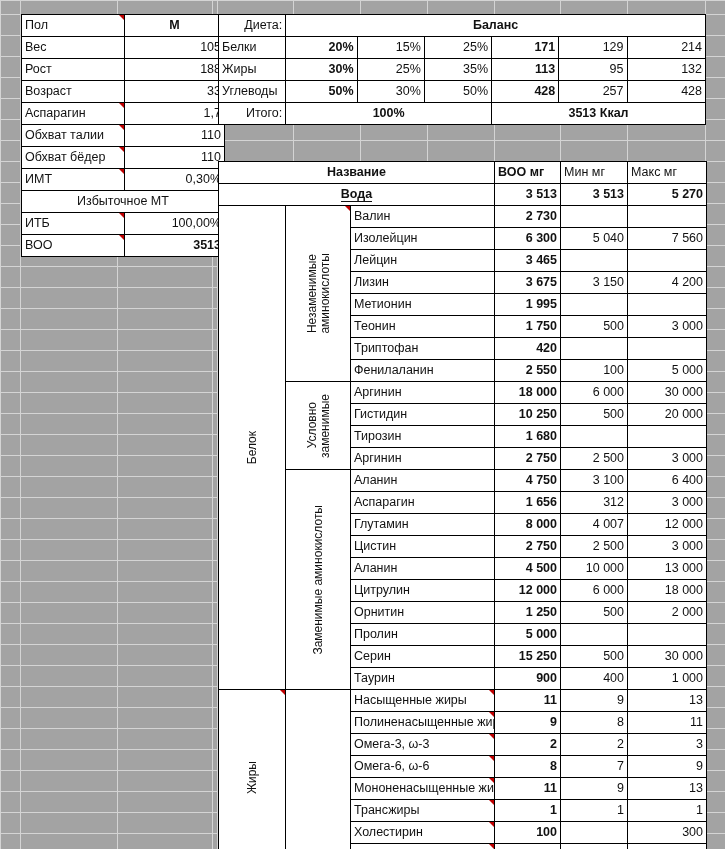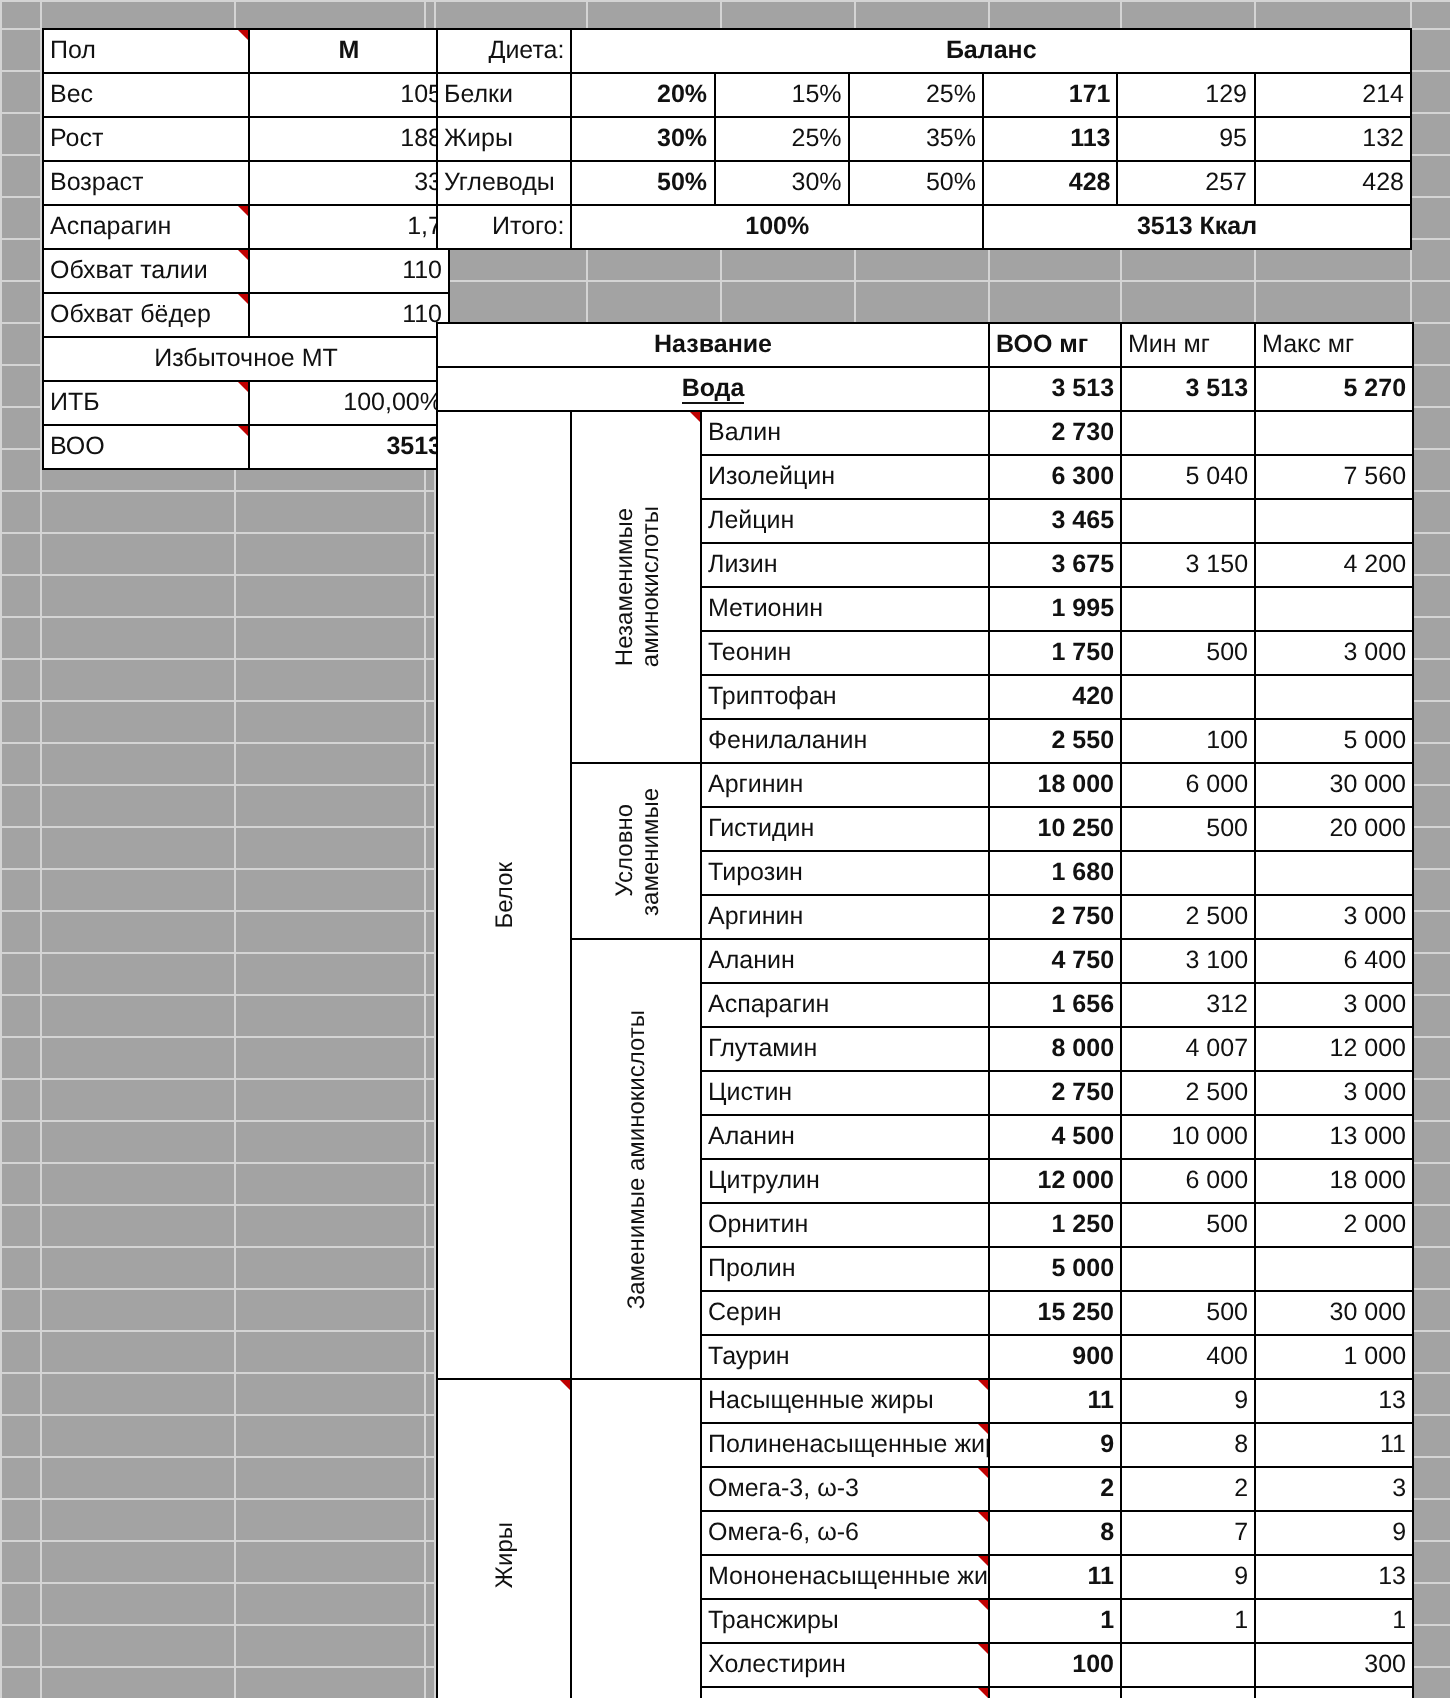--- a/index.html
+++ b/index.html
@@ -174,20 +174,24 @@
         </tr>
         <tr>
           <td class="lab l thick-l cmt">Обхват талии</td>
           <td class="val thick-r r sel">110</td>
         </tr>
         <tr>
           <td class="lab l thick-l cmt">Обхват бёдер</td>
           <td class="val thick-r r sel">110</td>
         </tr>
         <tr>
+          <td class="lab l thick-l cmt">ИМТ</td>
+          <td class="val thick-r r cmt">0,30%</td>
+        </tr>
+        <tr>
           <td colspan="2" class="c thick-l thick-r">Избыточное МТ</td>
         </tr>
         <tr>
           <td class="lab l thick-l cmt">ИТБ</td>
           <td class="val r thick-r cmt">100,00%</td>
         </tr>
         <tr>
           <td class="lab l thick-l cmt thick-b">ВОО</td>
           <td class="val r thick-r b thick-b">3513</td>
         </tr>

